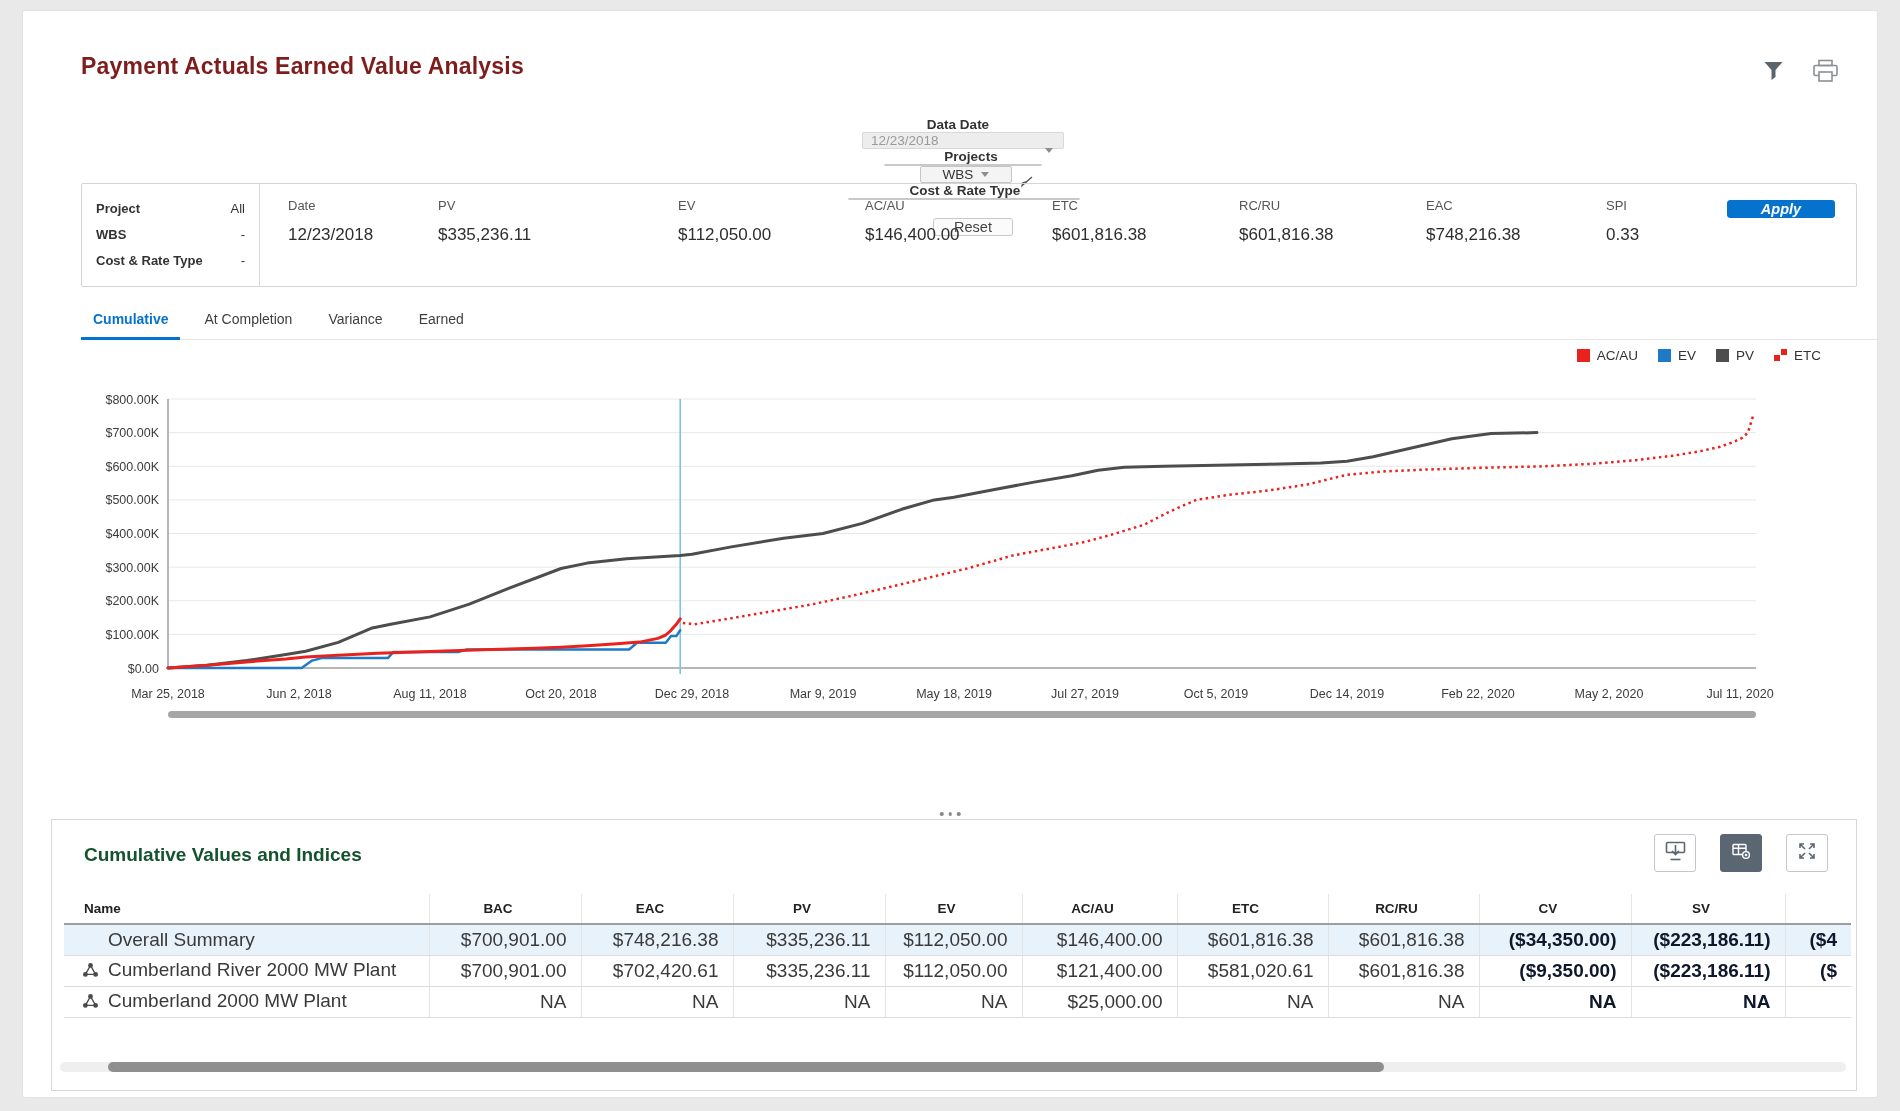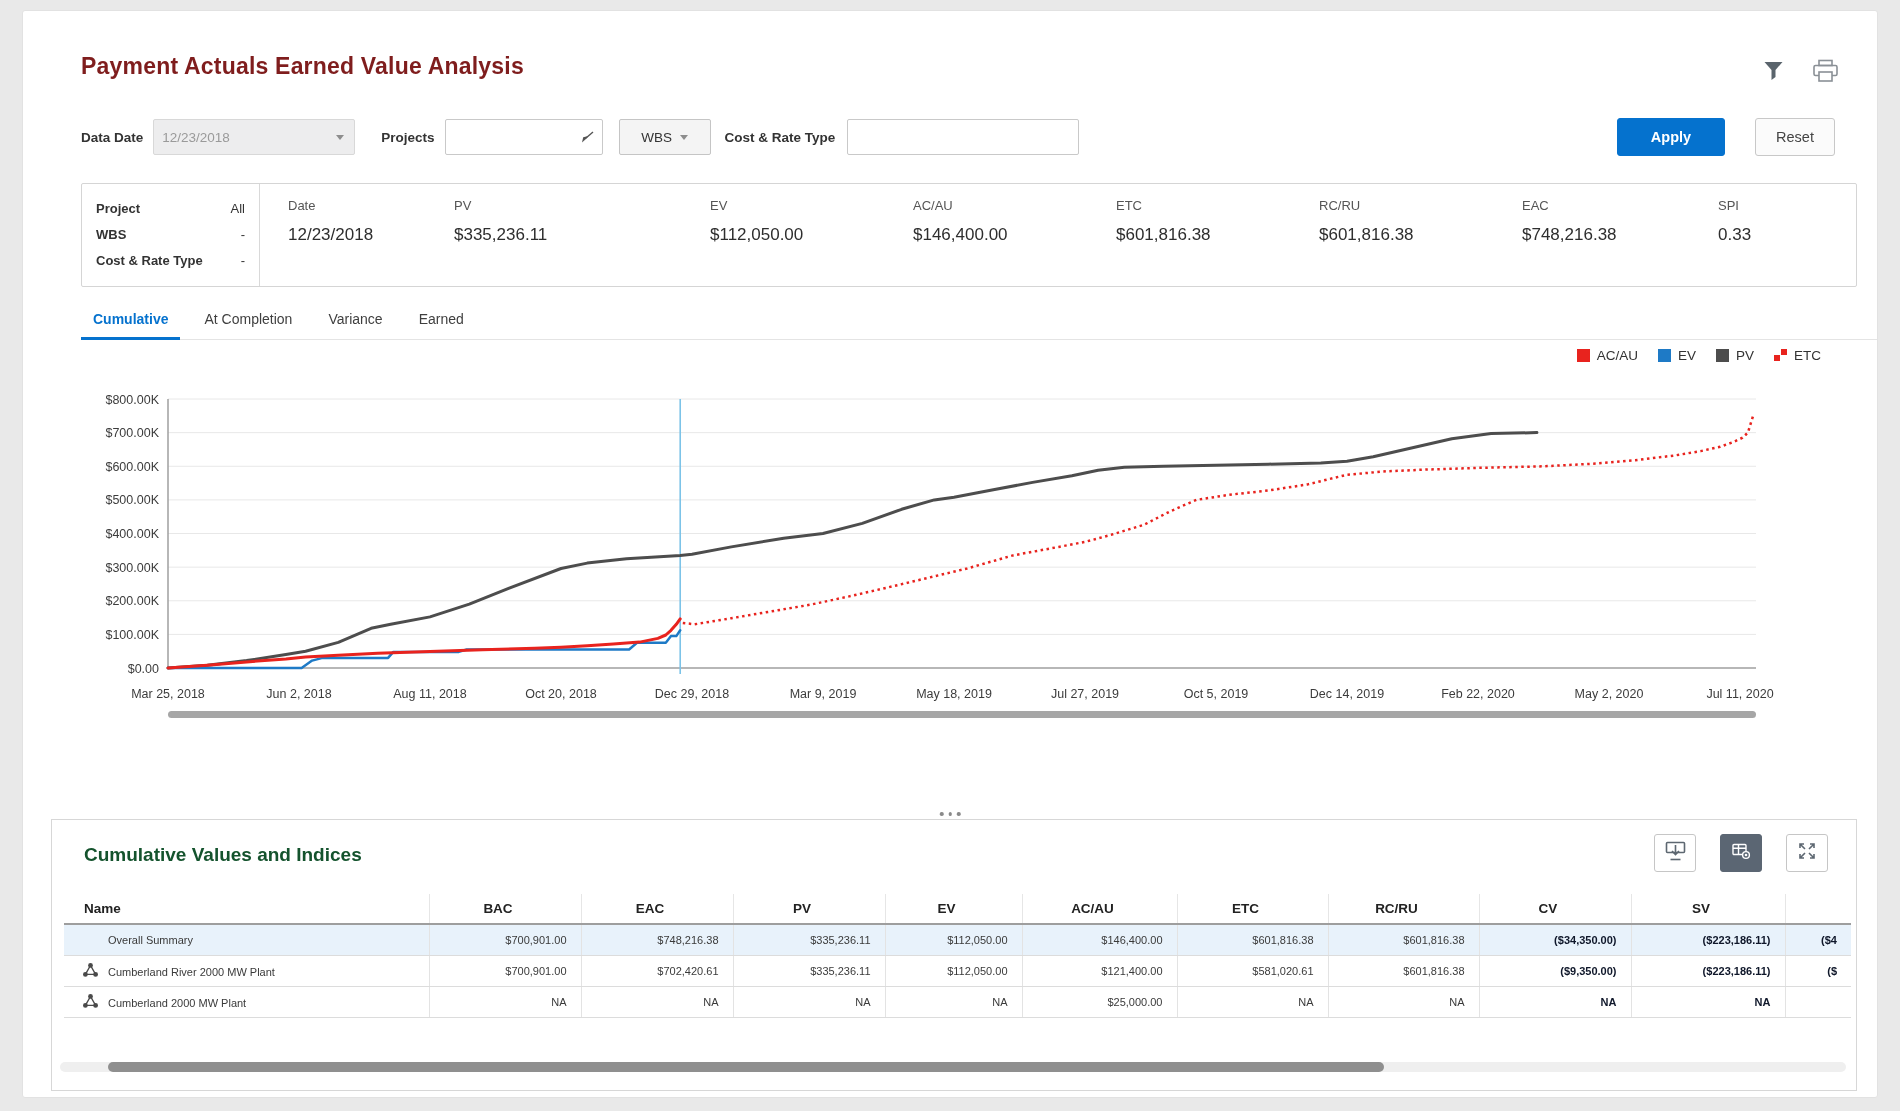--- a/index.html
+++ b/index.html
@@ -3,37 +3,37 @@
 <meta charset="utf-8">
 <style>
   * { margin:0; padding:0; box-sizing:border-box; }
   html,body { width:1900px; height:1111px; background:#e9e9e9; font-family:"Liberation Sans",sans-serif; overflow:hidden; }
   .card { position:absolute; left:22px; top:10px; width:1856px; height:1088px; background:#fff; border:1px solid #e2e2e2; border-radius:3px; }
 
   .page-title { position:absolute; left:58px; top:42px; font-size:23px; font-weight:bold; color:#7f1d1d; letter-spacing:.2px; }
   .hdr-icons { position:absolute; right:38px; top:48px; display:flex; gap:28px; align-items:center; }
   .hdr-icons span { cursor:pointer; }
 
-  .filter-row { position:absolute; left:58px; right:42px; top:106px; height:40px; display:flex; align-items:center; }
+  .filter-row { position:absolute; left:58px; right:42px; top:106px; height:40px; display:flex; align-items:center;flex-direction:column; }
   .flabel { font-size:13.5px; font-weight:bold; color:#333; white-space:nowrap; }
   .field { position:relative; display:flex; align-items:center; height:36px; border:1px solid #c9c9c9; border-radius:2px; background:#fff; font-size:13.5px; color:#333; padding:0 8px; }
   .field.disabled { background:#ededee; border-color:#d8d8d8; color:#9a9a9a; }
   .field .ph { font-style:italic; color:#9a9a9a; }
   .caret { width:0; height:0; border-left:4.5px solid transparent; border-right:4.5px solid transparent; border-top:5.5px solid #8d8d8d; display:inline-block; }
   .caret.abs-r { position:absolute; right:10px; top:15px; }
   .pick { position:absolute; right:7px; top:10px; }
   .wbs-btn { display:flex; align-items:center; justify-content:center; gap:8px; width:92px; height:36px; background:#f4f4f4; border:1px solid #c5c5c5; border-radius:2px; font-size:13.5px; color:#333; cursor:pointer; }
-  .btn-apply { margin-left:auto; width:108px; height:38px; background:#0572ce; border:1px solid #0572ce; border-radius:3px; color:#fff; font-weight:bold; font-size:14.5px; font-family:inherit; cursor:pointer; }
+  .btn-apply { margin-left:auto; width:108px; height:38px; background:#0572ce; border:1px solid #0572ce; border-radius:3px; color:#fff; font-weight:bold; font-size:14.5px; font-family:inherit; cursor:pointer;font-style:italic; }
   .btn-reset { margin-left:30px; width:80px; height:38px; background:#fbfbfb; border:1px solid #c8c8c8; border-radius:3px; color:#444; font-size:14.5px; font-family:inherit; cursor:pointer; }
 
   .summary { position:absolute; left:58px; top:172px; width:1776px; height:104px; border:1px solid #d5d5d5; border-radius:2px; display:flex; }
   .sum-scope { width:178px; border-right:1px solid #d9d9d9; padding:12px 14px 0 14px; }
   .scope-row { display:flex; justify-content:space-between; font-size:13px; line-height:26px; color:#333; }
   .scope-row .lbl { font-weight:bold; }
-  .sum-metrics { display:flex; padding:14px 0 0 28px;gap:16px; }
+  .sum-metrics { display:flex; padding:14px 0 0 28px; }
   .metric .lbl { font-size:13px; color:#555; }
   .metric .val { font-size:17px; color:#2e2e2e; margin-top:12px; }
 
   .tabs { position:absolute; left:58px; right:0; top:292px; display:flex; border-bottom:1px solid #e4e4e4; height:37px; }
   .tab { padding:8px 12px 0 12px; margin-right:12px; font-size:14px; color:#3f3f3f; cursor:pointer; border-bottom:3px solid transparent; height:37px; }
   .tab.active { color:#0572ce; font-weight:bold; border-bottom-color:#0572ce; }
 
   .legend { position:absolute; right:56px; top:337px; display:flex; gap:20px; align-items:center; }
   .lg-item { display:flex; align-items:center; gap:7px; font-size:13.5px; color:#333; cursor:pointer; }
   .swatch { width:13px; height:13px; display:inline-block; }
@@ -50,21 +50,21 @@
   .panel { position:absolute; left:28px; top:808px; width:1806px; height:272px; border:1px solid #d7d7d7; background:#fff; overflow:hidden; }
   .panel-title { position:absolute; left:32px; top:24px; font-size:19px; font-weight:bold; color:#14532d; }
   .panel-toolbar { position:absolute; right:28px; top:14px; display:flex; gap:24px; }
   .tool-btn { width:42px; height:38px; background:#fff; border:1px solid #c6c6c6; border-radius:3px; display:flex; align-items:center; justify-content:center; cursor:pointer; }
   .tool-btn.dark { background:#5b6673; border-color:#5b6673; }
 
   .tablewrap { position:absolute; left:12px; top:74px; right:0; overflow:hidden; }
   table { border-collapse:collapse; table-layout:fixed; }
   th { height:30px; font-size:13.5px; font-weight:bold; color:#222; text-align:center; padding-right:14px; border-bottom:2px solid #9e9e9e; border-left:1px solid #e6e6e6; white-space:nowrap; overflow:hidden; }
   th:first-child { text-align:left; padding-left:20px; border-left:none; }
-  td { height:31px; font-size:11px; color:#3a3a3a; text-align:right; padding-right:14px; border-bottom:1px solid #dcdcdc; border-left:1px solid #e3e3e3; white-space:nowrap; overflow:hidden; }
+  td { height:31px; font-size:19px; color:#3a3a3a; text-align:right; padding-right:14px; border-bottom:1px solid #dcdcdc; border-left:1px solid #e3e3e3; white-space:nowrap; overflow:hidden; }
   td:first-child { text-align:left; padding-left:44px; border-left:none; }
   tr.selected td { background:#e8f2fb; }
   td.boldcell { font-weight:bold; color:#0f172a; }
   td .proj-ic { display:inline-block; vertical-align:-2px; margin-left:-26px; margin-right:9px; }
 
   .htrack { position:absolute; left:8px; right:10px; top:242px; height:10px; border-radius:5px; background:#efefef; }
   .hthumb { position:absolute; left:48px; top:0; width:1276px; height:10px; border-radius:5px; background:#8f8f8f; cursor:pointer; }
 </style>
 </head>
 <body>

